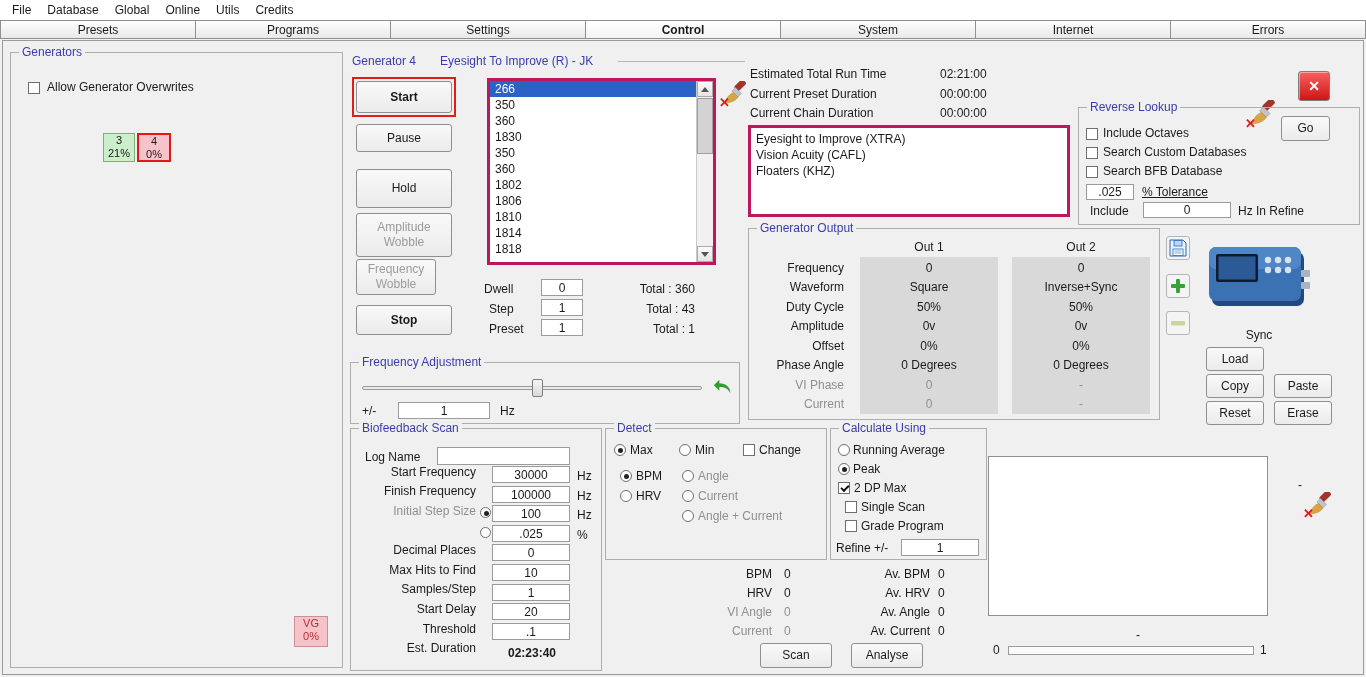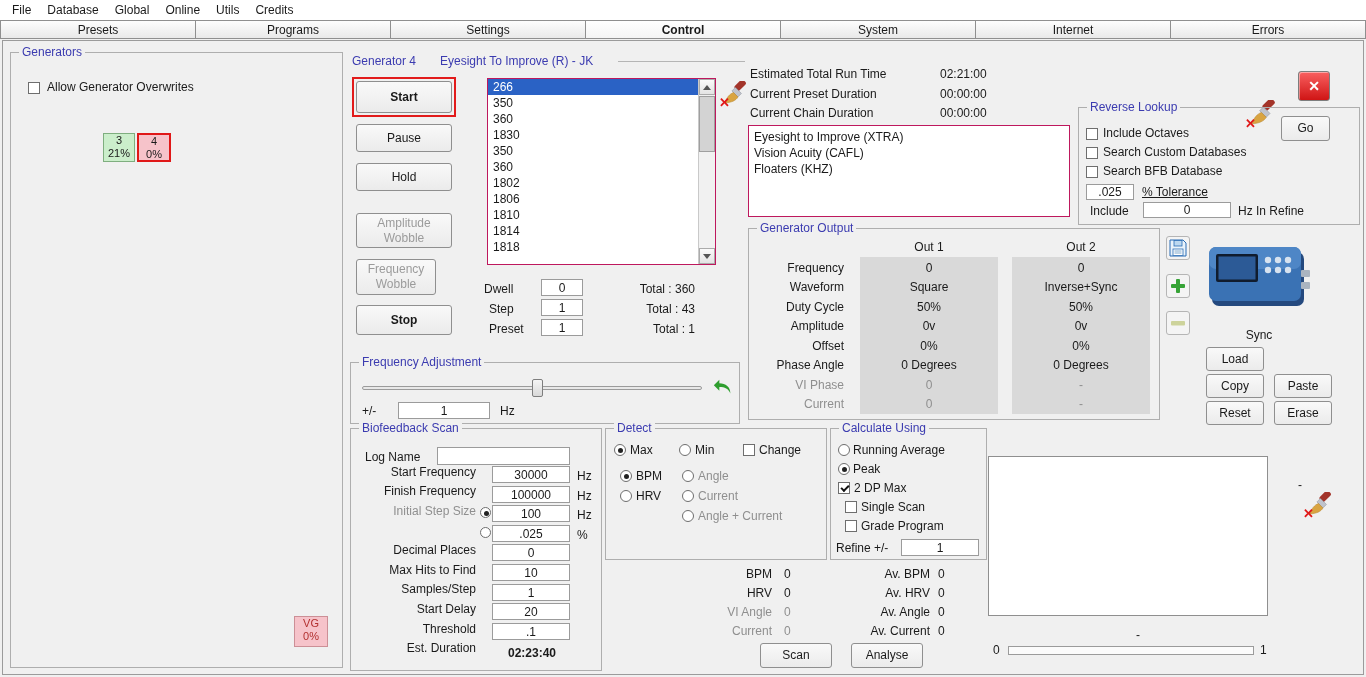--- a/index.html
+++ b/index.html
@@ -28,21 +28,21 @@
   .btn { position:absolute; background:linear-gradient(#f9f9f9,#ebebeb); border:1px solid #8f8f8f; border-radius:3px; display:flex; align-items:center; justify-content:center; text-align:center; line-height:1.25; cursor:default; }
   .btn.disabled { color:#9b9b9b; }
 
   .box { position:absolute; background:#fff; border:1px solid #9b9b9b; text-align:center; font:inherit; color:#1a1a1a; padding:0; }
 
   .cb { position:absolute; width:12px; height:12px; background:#fff; border:1px solid #6e6e6e; }
   .cb.on::after { content:""; position:absolute; left:1.5px; top:2px; width:6px; height:3px; border-left:2px solid #111; border-bottom:2px solid #111; transform:rotate(-45deg); }
   .rb { position:absolute; width:12px; height:12px; background:#fff; border:1px solid #6e6e6e; border-radius:50%; }
   .rb.on::after { content:""; position:absolute; left:2.5px; top:2.5px; width:5px; height:5px; border-radius:50%; background:#222; }
 
-  .list { position:absolute; background:#fff; border:1px solid #be185d; overflow:hidden; }
+  .list { position:absolute; background:#fff; border:3px solid #be185d; overflow:hidden; }
   .li { height:16px; line-height:16px; padding-left:5px; white-space:nowrap; }
   .li.sel { background:#2a62c5; color:#fff; }
 
   .sbar { position:absolute; top:0; right:0; bottom:0; width:17px; background:#f1f1f1; border-left:1px solid #c9c9c9; }
   .sbtn { position:absolute; left:0; width:16px; height:16px; background:linear-gradient(#fafafa,#e4e4e4); border:1px solid #ababab; display:flex; align-items:center; justify-content:center; }
   .tri-up { width:0; height:0; border-left:4px solid transparent; border-right:4px solid transparent; border-bottom:5px solid #555; }
   .tri-down { width:0; height:0; border-left:4px solid transparent; border-right:4px solid transparent; border-top:5px solid #555; }
   .sthumb { position:absolute; left:0; width:16px; background:#d3d3d3; border:1px solid #9f9f9f; }
 
   .badge { position:absolute; text-align:center; font-size:11px; line-height:13px; }
@@ -119,22 +119,22 @@
     <div>0%</div>
   </div>
 
   <span class="bluehdr" style="left:352px;top:54px;">Generator 4</span>
   <span class="bluehdr" style="left:440px;top:54px;">Eyesight To Improve (R) - JK</span>
   <div class="hline" style="left:618px;top:61px;width:127px;"></div>
 
   <div style="position:absolute;left:352px;top:77px;width:104px;height:40px;border:2px solid #e21b1b;"></div>
   <div class="btn bold" style="left:356px;top:81px;width:96px;height:32px;">Start</div>
   <div class="btn" style="left:356px;top:124px;width:96px;height:28px;">Pause</div>
-  <div class="btn" style="left:356px;top:163px;width:96px;height:28px;">Hold</div>
-  <div class="btn disabled" style="left:356px;top:213px;width:96px;height:35px;">Amplitude Wobble</div>
+  <div class="btn" style="left:356px;top:169px;width:96px;height:39px;">Hold</div>
+  <div class="btn disabled" style="left:356px;top:213px;width:96px;height:44px;">Amplitude Wobble</div>
   <div class="btn disabled" style="left:356px;top:259px;width:80px;height:36px;">Frequency Wobble</div>
   <div class="btn bold" style="left:356px;top:305px;width:96px;height:30px;">Stop</div>
 
   <div class="list" style="left:487px;top:78px;width:229px;height:187px;">
     <div class="li sel">266</div>
     <div class="li">350</div>
     <div class="li">360</div>
     <div class="li">1830</div>
     <div class="li">350</div>
     <div class="li">360</div>

